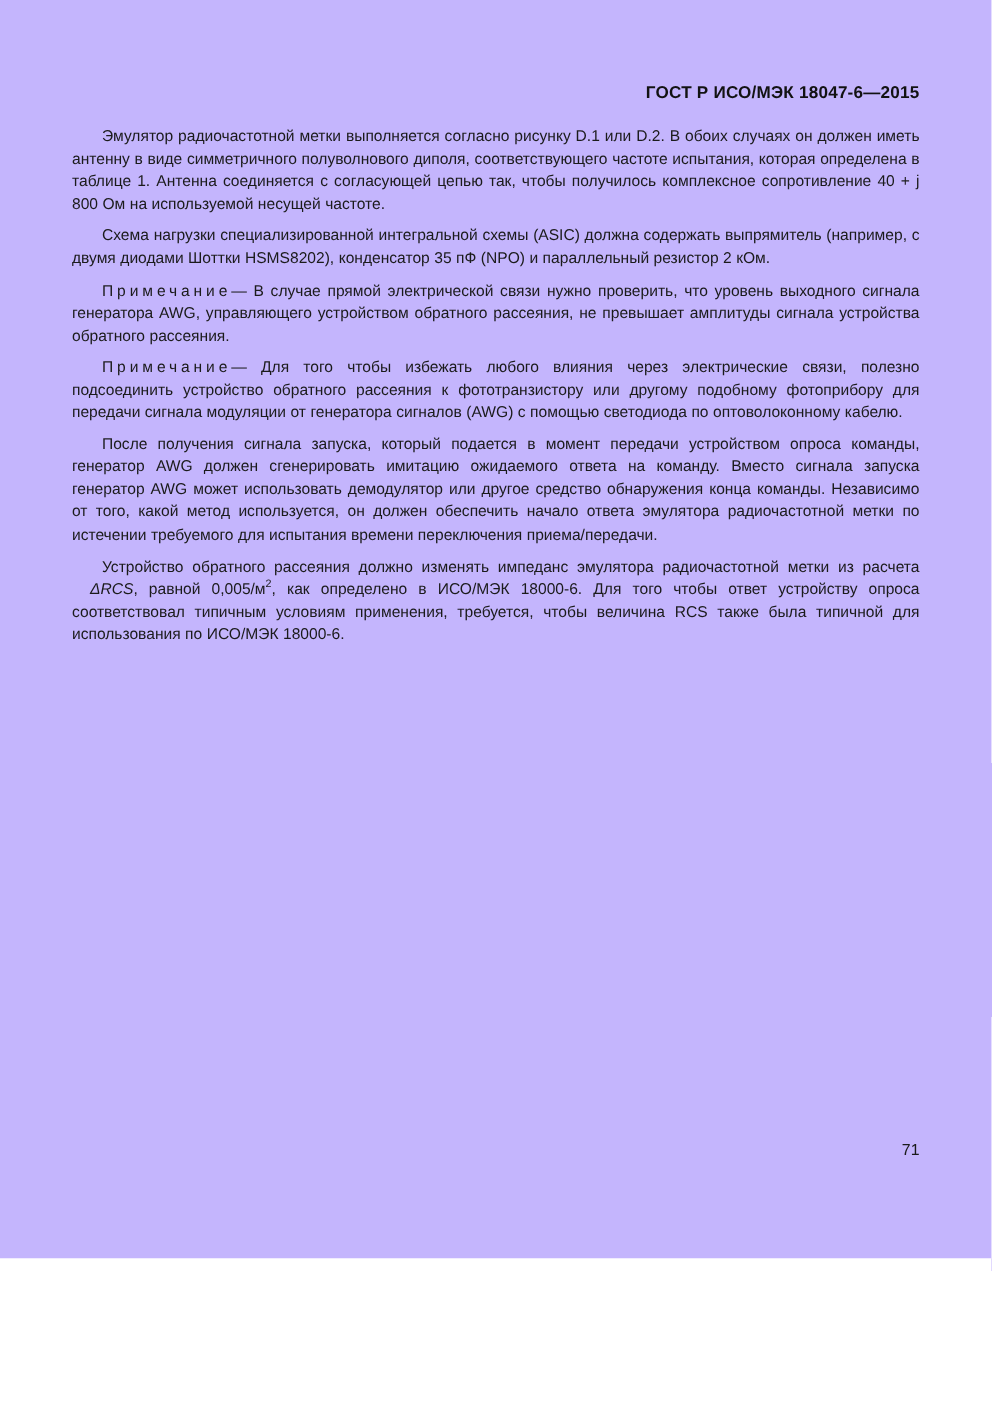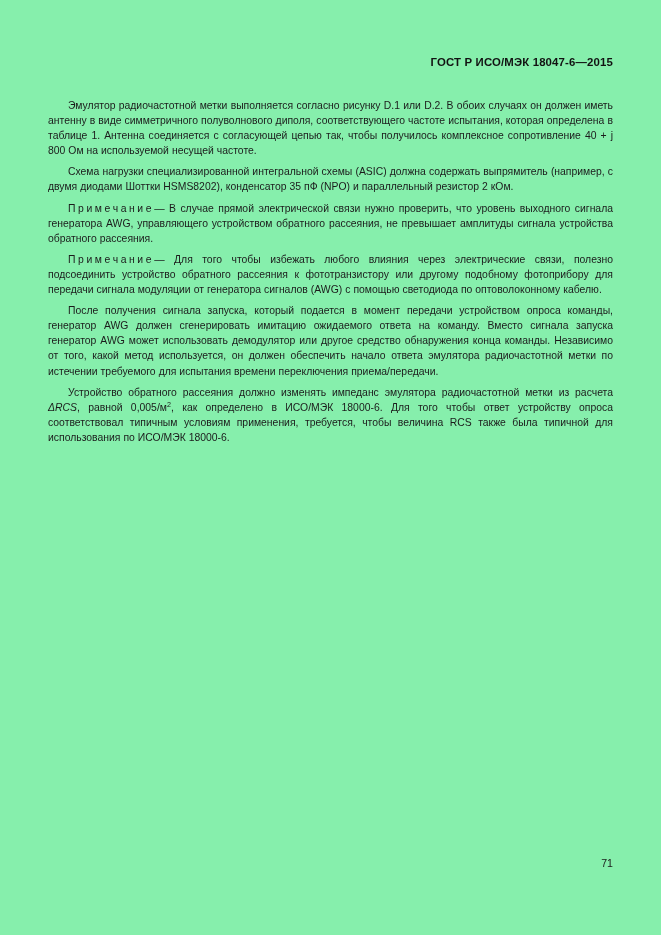--- a/index.html
+++ b/index.html
@@ -8,22 +8,22 @@
     padding: 0;
     background: #ffffff;
   }
   body {
     font-family: "Liberation Sans", "DejaVu Sans", sans-serif;
     color: #1b1b1b;
   }
   .page {
     position: relative;
     width: 661px;
-    height: 935px;
-    background: #86efac;
+    height: 839px;
+    background: #c4b5fd;
     overflow: hidden;
     box-sizing: border-box;
   }
 
   
   .page-header {
     position: absolute;
     top: 56px;
     left: 48px;
     right: 48px;
@@ -31,21 +31,21 @@
     font-size: 11.4px;
     font-weight: bold;
     letter-spacing: 0.15px;
     color: #121212;
     white-space: nowrap;
   }
 
   
   .content {
     position: absolute;
-    top: 98px;
+    top: 84px;
     left: 48px;
     width: 565px;
   }
 
   .para {
     font-size: 10.4px;
     line-height: 15.1px;
     text-align: justify;
     text-justify: inter-word;
     text-indent: 20px;
@@ -58,20 +58,21 @@
     margin-top: 6px;
   }
   .para.note {
     text-indent: 20px;
   }
   .spaced {
     letter-spacing: 2.6px;
   }
   .ital {
     font-style: italic;
+    margin-left: 12px;
   }
   sup {
     font-size: 7.2px;
     vertical-align: super;
     line-height: 0;
   }
 
   
   .folio {
     position: absolute;

